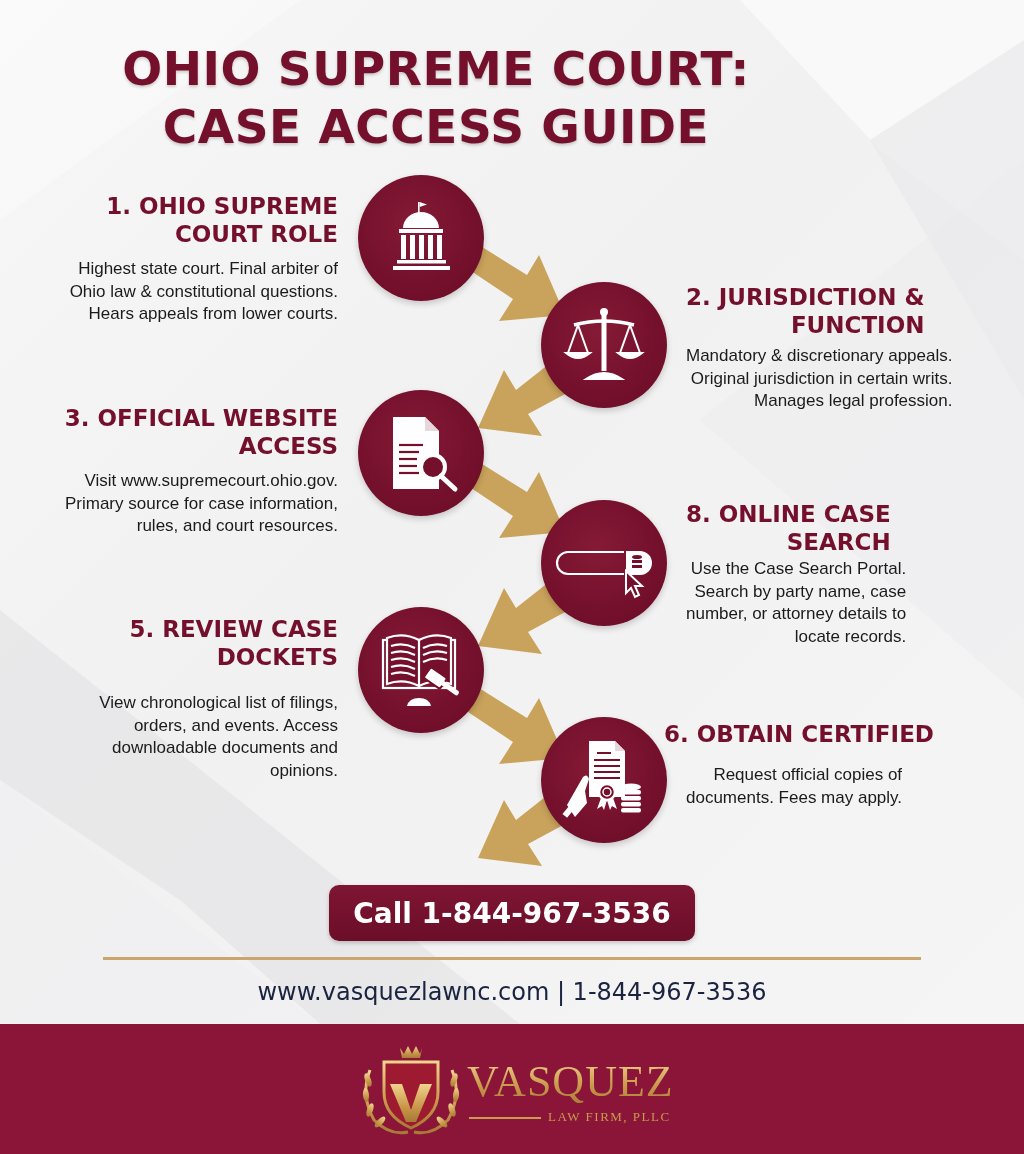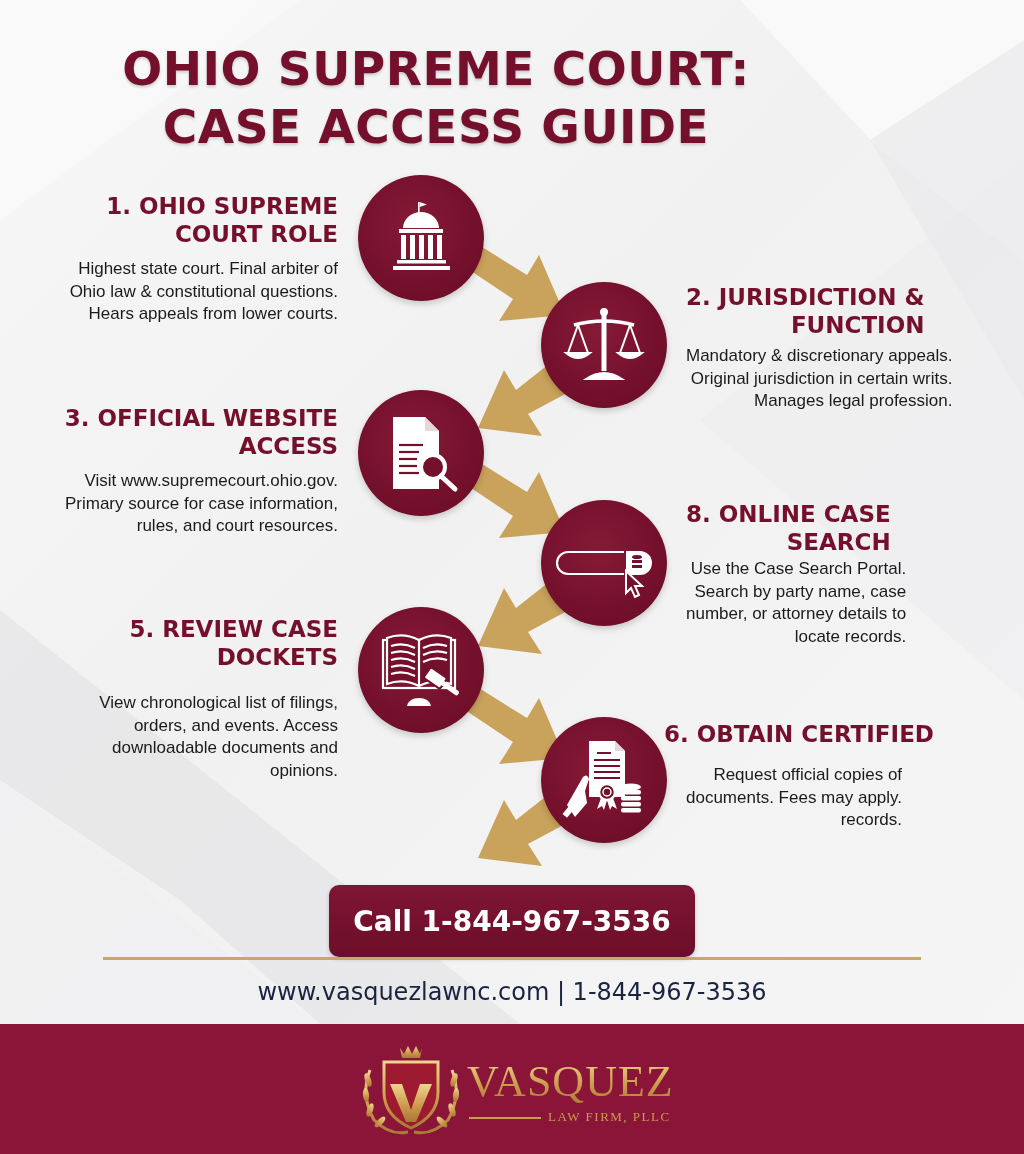--- a/index.html
+++ b/index.html
@@ -53,21 +53,21 @@
     width: 126px; height: 126px;
     border-radius: 50%;
     background: radial-gradient(circle at 45% 40%, #851a36 0%, #74102c 60%, #690d27 100%);
     box-shadow: 0 3px 6px rgba(0,0,0,0.18);
     display: flex; align-items: center; justify-content: center;
   }
   .arrow { position: absolute; }
 
   .cta {
     position: absolute; left: 329px; top: 885px;
-    width: 366px; height: 72px;
+    width: 366px; height: 56px;
     background: linear-gradient(180deg, #7e1533, #6c0e29);
     border-radius: 10px;
     color: #ffffff;
     font-family: "DejaVu Sans", sans-serif;
     font-weight: bold;
     font-size: 28px;
     display: flex; align-items: center; justify-content: center;
     box-shadow: 0 2px 4px rgba(0,0,0,0.2);
   }
   .divider {
@@ -300,21 +300,20 @@
       <rect x="60" y="71" width="20" height="4.5" rx="2"></rect>
     </g>
   </svg>
 </div>
 <div class="step-heading right" style="left:664px;top:720px;">
   <span class="line">6. OBTAIN CERTIFIED</span>
 </div>
 <div class="step-desc right" style="left:686px;top:764px;">
   <span class="line">Request official copies of</span>
   <span class="line">documents. Fees may apply.</span>
-  <span class="line">records.</span>
 </div>
 
 <div class="cta">
   <span>Call 1-844-967-3536</span>
 </div>
 
 <div class="divider"></div>
 
 <div class="contact">www.vasquezlawnc.com | 1-844-967-3536</div>
 

